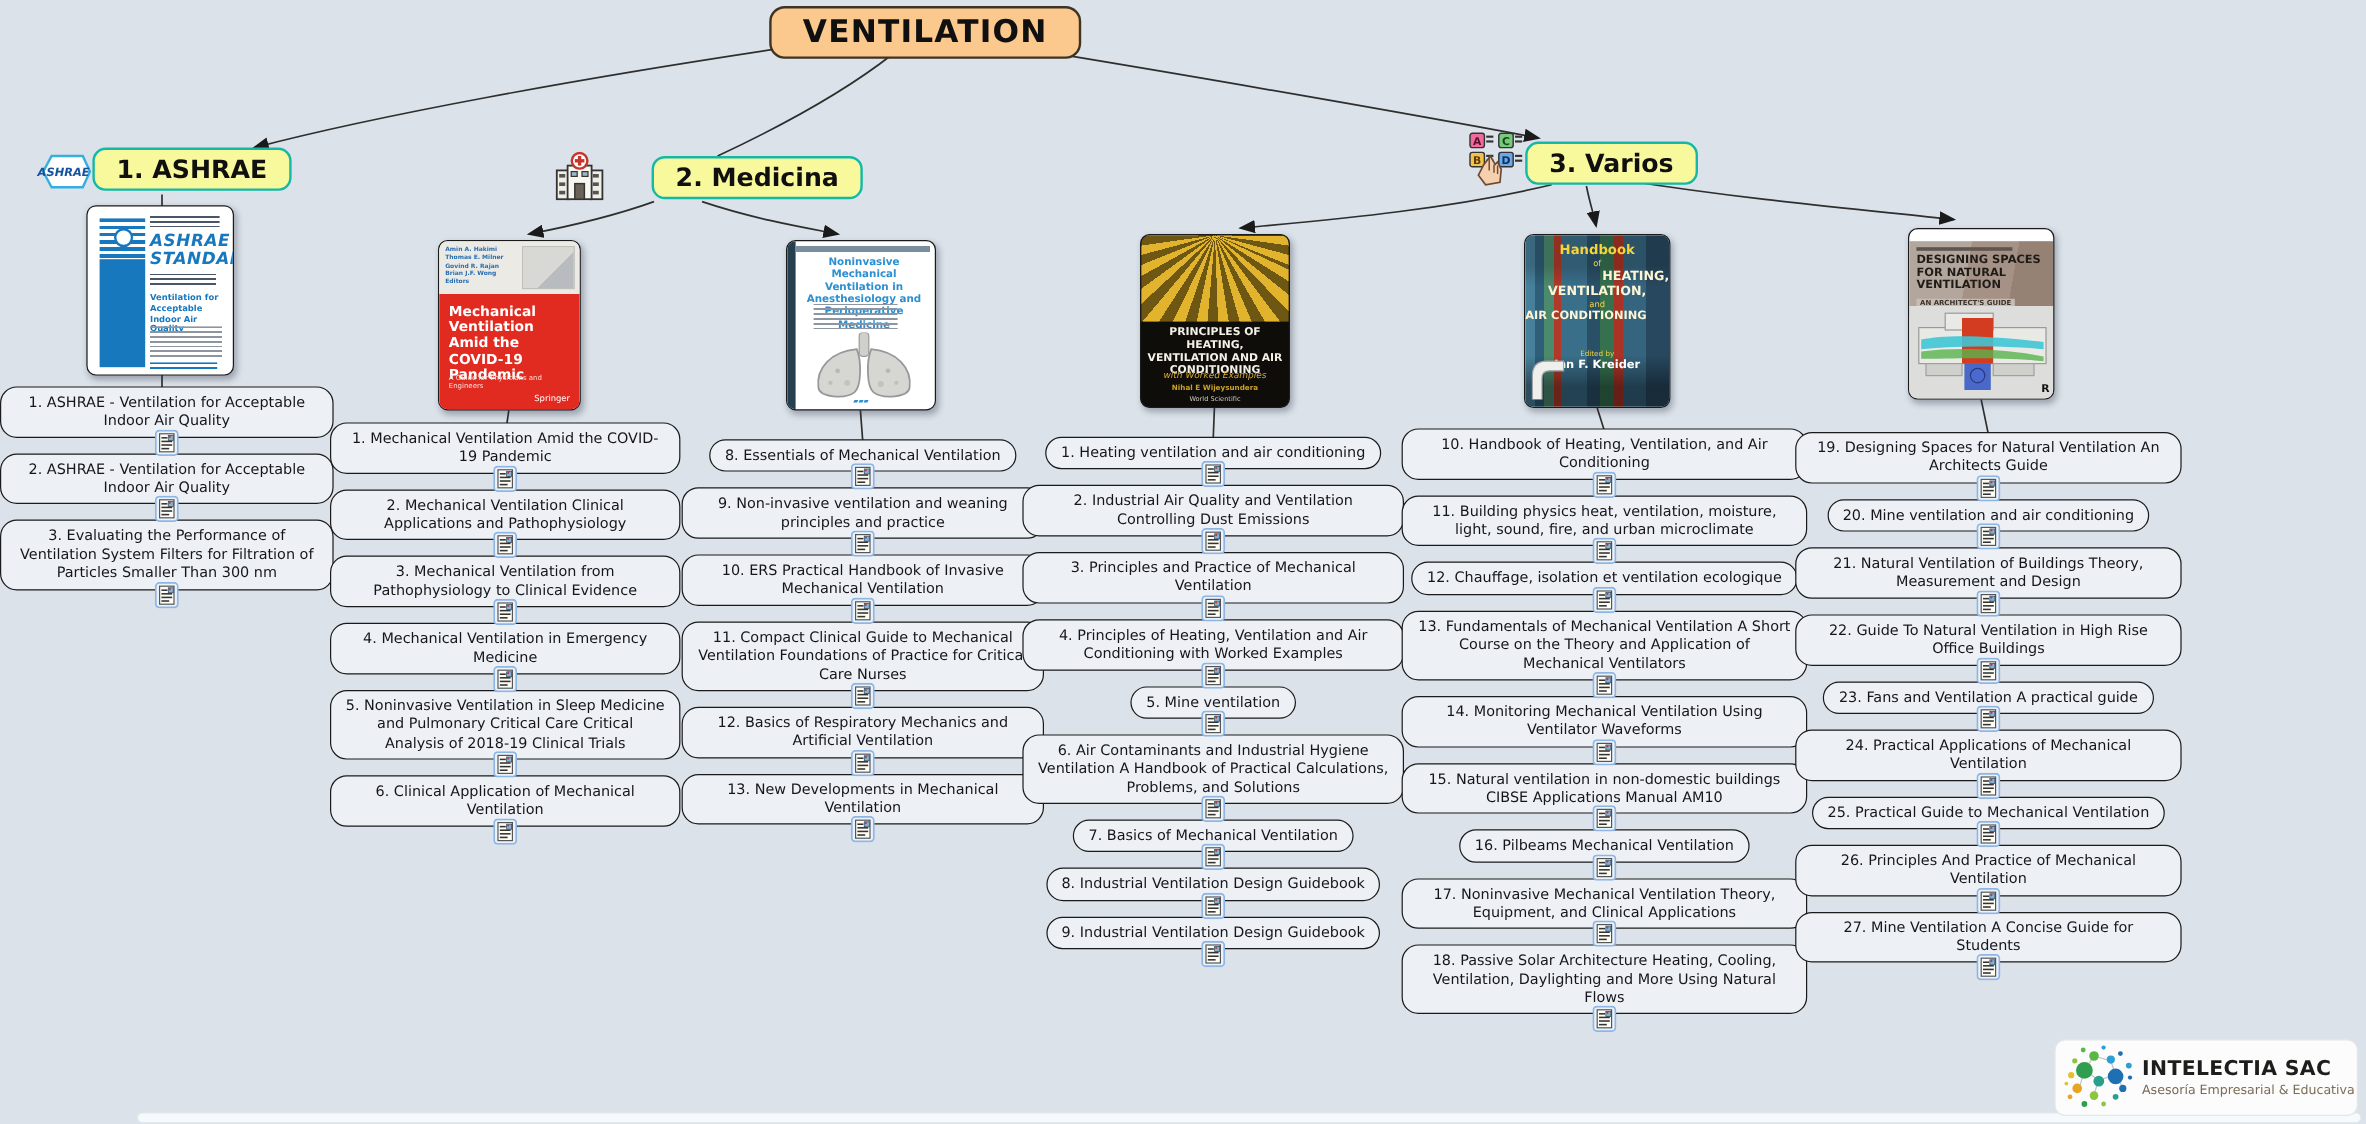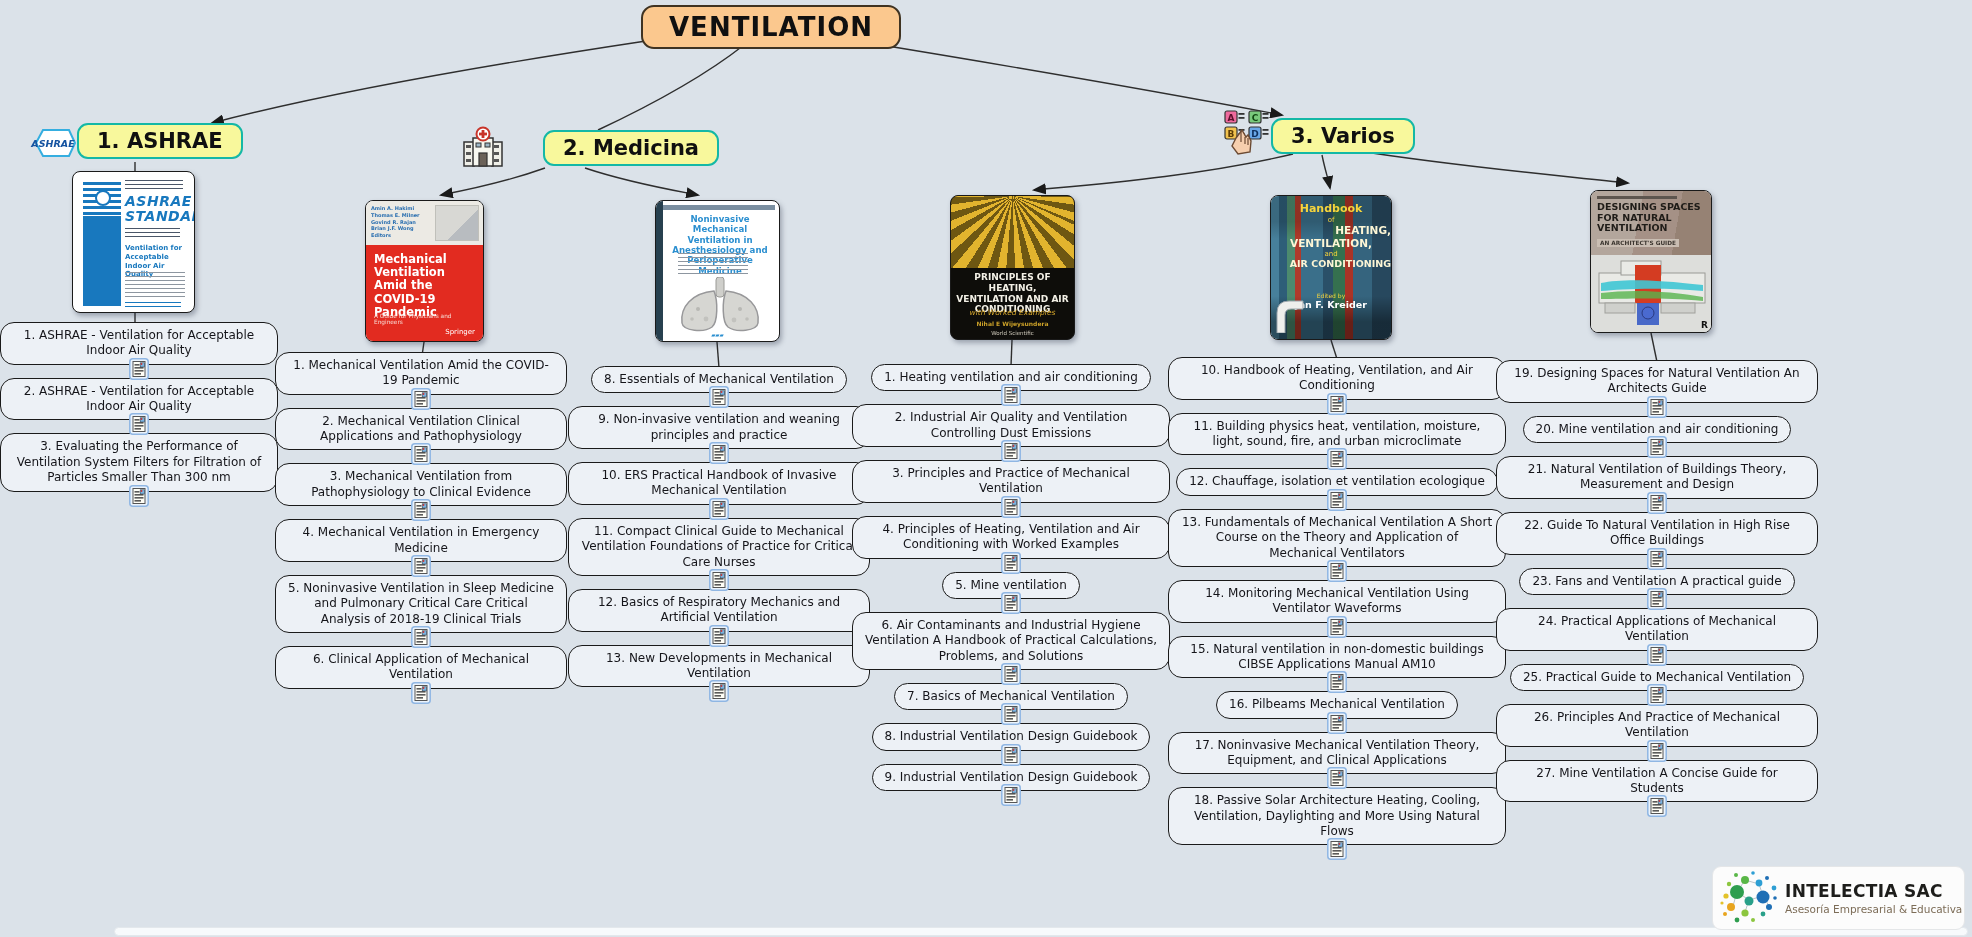--- a/index.html
+++ b/index.html
@@ -85,27 +85,27 @@
 
   
   .hb-bg { inset:0; background:
     linear-gradient(180deg, rgba(0,0,0,.18) 0 18%, rgba(0,0,0,0) 30% 70%, rgba(0,0,0,.4) 88% 100%),
     linear-gradient(90deg,#47809b 0 7%,#2e5e78 7% 13%,#4c8a6e 13% 20%,#b03a2a 20% 25%,#3a6f8a 25% 43%,#2a5068 43% 52%,#35704f 52% 62%,#aa3326 62% 68%,#35647e 68% 84%,#27485e 84% 100%); }
   .hb-t1 { left:0; right:0; top:6px; text-align:center; color:#f5d43c; font-weight:bold; font-size:11px; }
   .hb-t2 { left:0; right:0; top:20px; text-align:center; color:#f5d43c; font-size:7px; }
   .hb-t3 { left:0; right:0; top:28px; text-align:right; color:#fdf6d6; font-weight:bold; font-size:10.5px; }
   .hb-t4 { left:0; right:0; top:41px; text-align:center; color:#fdf6d6; font-weight:bold; font-size:10.5px; }
   .hb-t5 { left:0; right:0; top:54px; text-align:center; color:#f5d43c; font-size:7px; }
-  .hb-t6 { left:0; right:0; top:62px; text-align:right; color:#fdf6d6; font-weight:bold; font-size:9.5px; }
+  .hb-t6 { left:0; right:0; top:62px; text-align:left; color:#fdf6d6; font-weight:bold; font-size:9.5px; }
   .hb-e1 { left:0; right:0; top:96px; text-align:center; color:#f5d43c; font-size:6px; }
   .hb-e2 { left:0; right:0; top:103px; text-align:center; color:#fff; font-weight:bold; font-size:9.5px; }
   .hb-duct { left:2px; bottom:6px; width:34px; height:40px; }
 
   
-  .ds-top { left:0; top:0; right:0; height:64px; background:linear-gradient(100deg,#b3a69c 0 40%,#a59186 40% 70%,#968274 70% 100%); }
+  .ds-top { left:0; top:10px; right:0; height:64px; background:linear-gradient(100deg,#b3a69c 0 40%,#a59186 40% 70%,#968274 70% 100%); }
   .ds-authbar { left:6px; top:5px; width:80px; height:3px; background:#5d554e; }
   .ds-title { left:6px; top:11px; right:4px; color:#1f1c18; font-weight:bold; font-size:9.5px; line-height:1.12; }
   .ds-sub { left:6px; top:48px; color:#3b352f; font-size:5.8px; font-weight:bold; background:#c9bdb2; padding:1px 3px; }
   .ds-bottom { left:0; top:64px; right:0; bottom:0; background:#dddedb; }
   .ds-r { right:3px; bottom:2px; color:#111; font-weight:bold; font-size:9px; }
 
   
   #logo-panel { position:absolute; left:1712px; top:866px; width:253px; height:64px;
     background:#fcfcfc; border:1px solid #e4e6e8; border-radius:9px; z-index:6;
     display:flex; align-items:center; }

